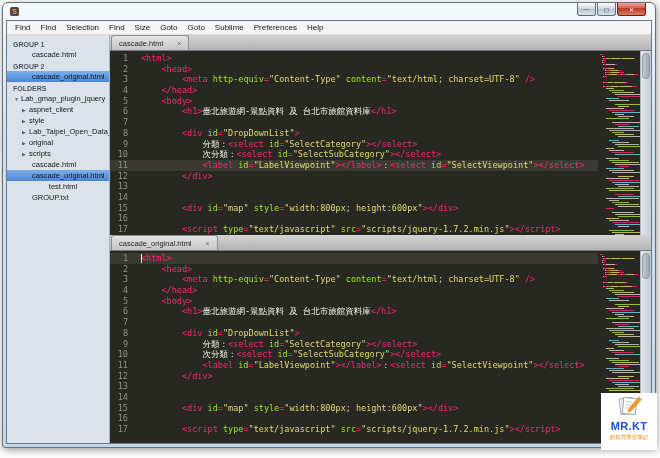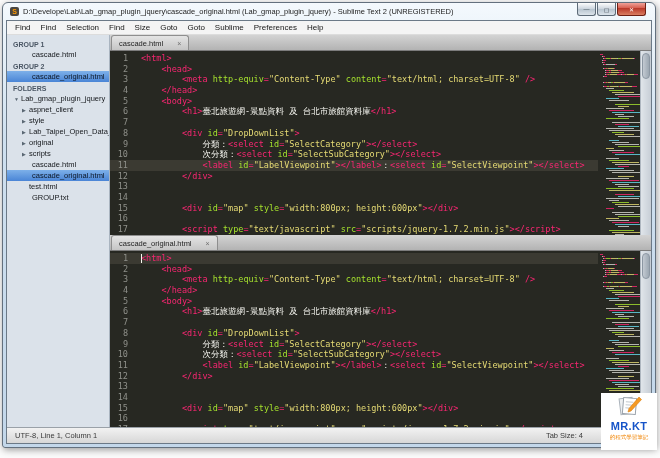--- a/index.html
+++ b/index.html
@@ -85,21 +85,20 @@
                z-index:50; text-align:center; padding-top:2px; }
   .wm-title { font-size:11px; font-weight:bold; color:#1553c8; line-height:11px; letter-spacing:.3px; }
   .wm-sub { font-size:5.5px; color:#f08300; margin-top:2px; white-space:nowrap; }
 </style>
 </head>
 <body>
 
 <div class="window">
   <div class="titlebar">
     <span class="app-icon">S</span>
-    <span class="title-text">D:\Develope\Lab\Lab_gmap_plugin_jquery\cascade_original.html (Lab_gmap_plugin_jquery) - Sublime Text 2 (UNREGISTERED)</span>
   </div>
   <div class="win-buttons">
     <div class="wbtn">—</div>
     <div class="wbtn">▢</div>
     <div class="wbtn close">✕</div>
   </div>
 
   <div class="client">
     <div class="menubar">
         <span class="menu-item">Find</span>
@@ -122,21 +121,21 @@
           <div class="sb-item sel" style="padding-left: 25px;"><span>cascade_original.html</span></div>
           <div class="sb-header">FOLDERS</div>
           <div class="sb-item" style="padding-left: 7px;"><span class="sb-arrow">▼</span><span>Lab_gmap_plugin_jquery</span></div>
           <div class="sb-item" style="padding-left: 15px;"><span class="sb-arrow">▶</span><span>aspnet_client</span></div>
           <div class="sb-item" style="padding-left: 15px;"><span class="sb-arrow">▶</span><span>style</span></div>
           <div class="sb-item" style="padding-left: 15px;"><span class="sb-arrow">▶</span><span>Lab_Taipei_Open_Data_Travel</span></div>
           <div class="sb-item" style="padding-left: 15px;"><span class="sb-arrow">▶</span><span>original</span></div>
           <div class="sb-item" style="padding-left: 15px;"><span class="sb-arrow">▶</span><span>scripts</span></div>
           <div class="sb-item" style="padding-left: 25px;"><span>cascade.html</span></div>
           <div class="sb-item sel" style="padding-left: 25px;"><span>cascade_original.html</span></div>
-          <div class="sb-item" style="padding-left: 22px;"><span>test.html</span></div>
+          <div class="sb-item" style="padding-left: 10px; text-align: center;"><span>test.html</span></div>
           <div class="sb-item" style="padding-left: 25px;"><span>GROUP.txt</span></div>
         </div>
 
       <div class="editor">
         <div class="pane" data-pane="0">
           <div class="tabbar">
             <div class="tab">
               <span class="tab-label">cascade.html</span>
               <span class="tab-close">×</span>
             </div>
@@ -911,24 +910,20 @@
                 </div>
               </div>
             <div class="vscroll">
               <div class="vthumb"></div>
             </div>
           </div>
         </div>
       </div>
     </div>
 
-    <div class="statusbar">
-      <span class="status-left">UTF-8, Line 1, Column 1</span>
-      <span class="status-right">Tab Size: 4</span>
-    </div>
   </div>
 </div>
 
 <div class="watermark">
   <svg width="26" height="22" viewBox="0 0 26 22">
     <g transform="rotate(-7 11 11)">
       <rect x="4" y="3" width="13" height="16" fill="#eef0f2" stroke="#aab2ba" stroke-width="1"></rect>
     </g>
     <g transform="rotate(5 13 11)">
       <rect x="7" y="3" width="13" height="16" fill="#ffffff" stroke="#9aa2aa" stroke-width="1"></rect>

